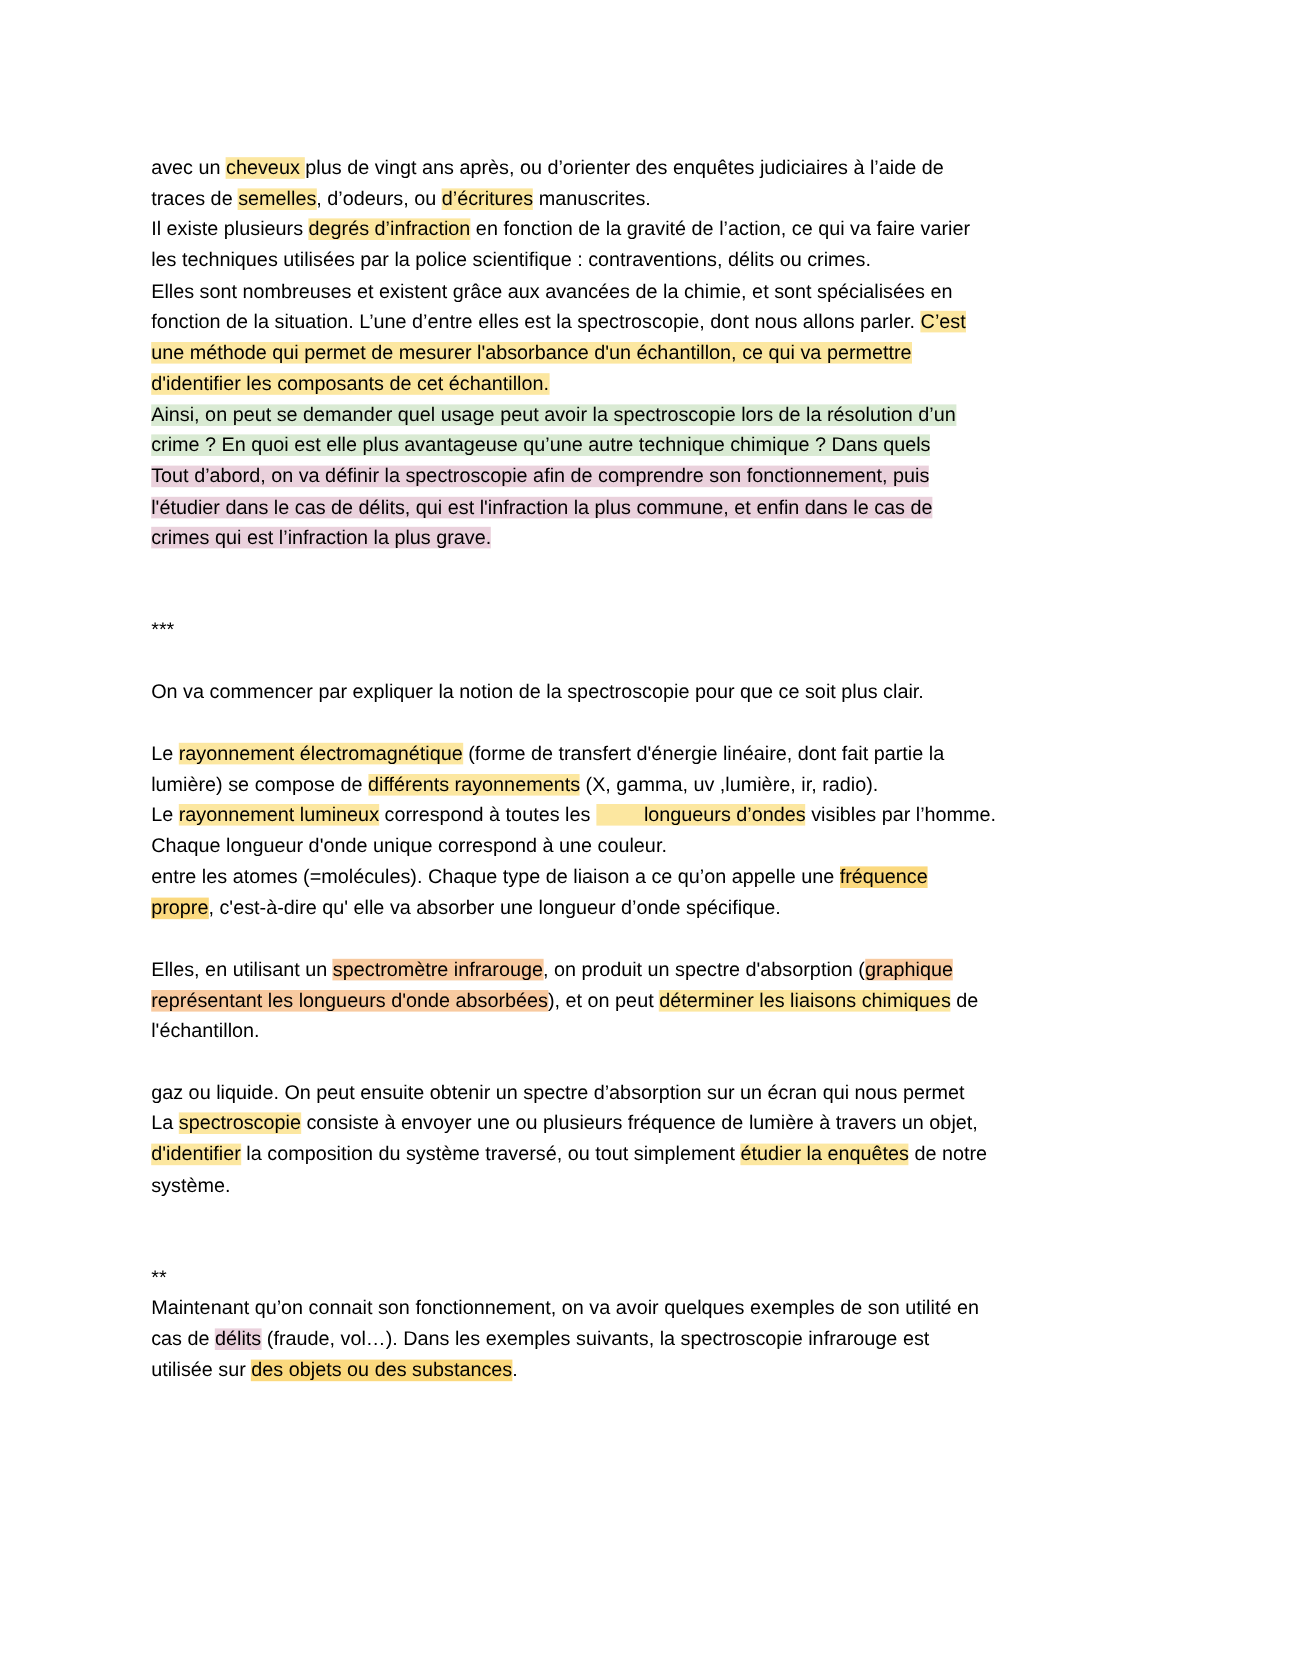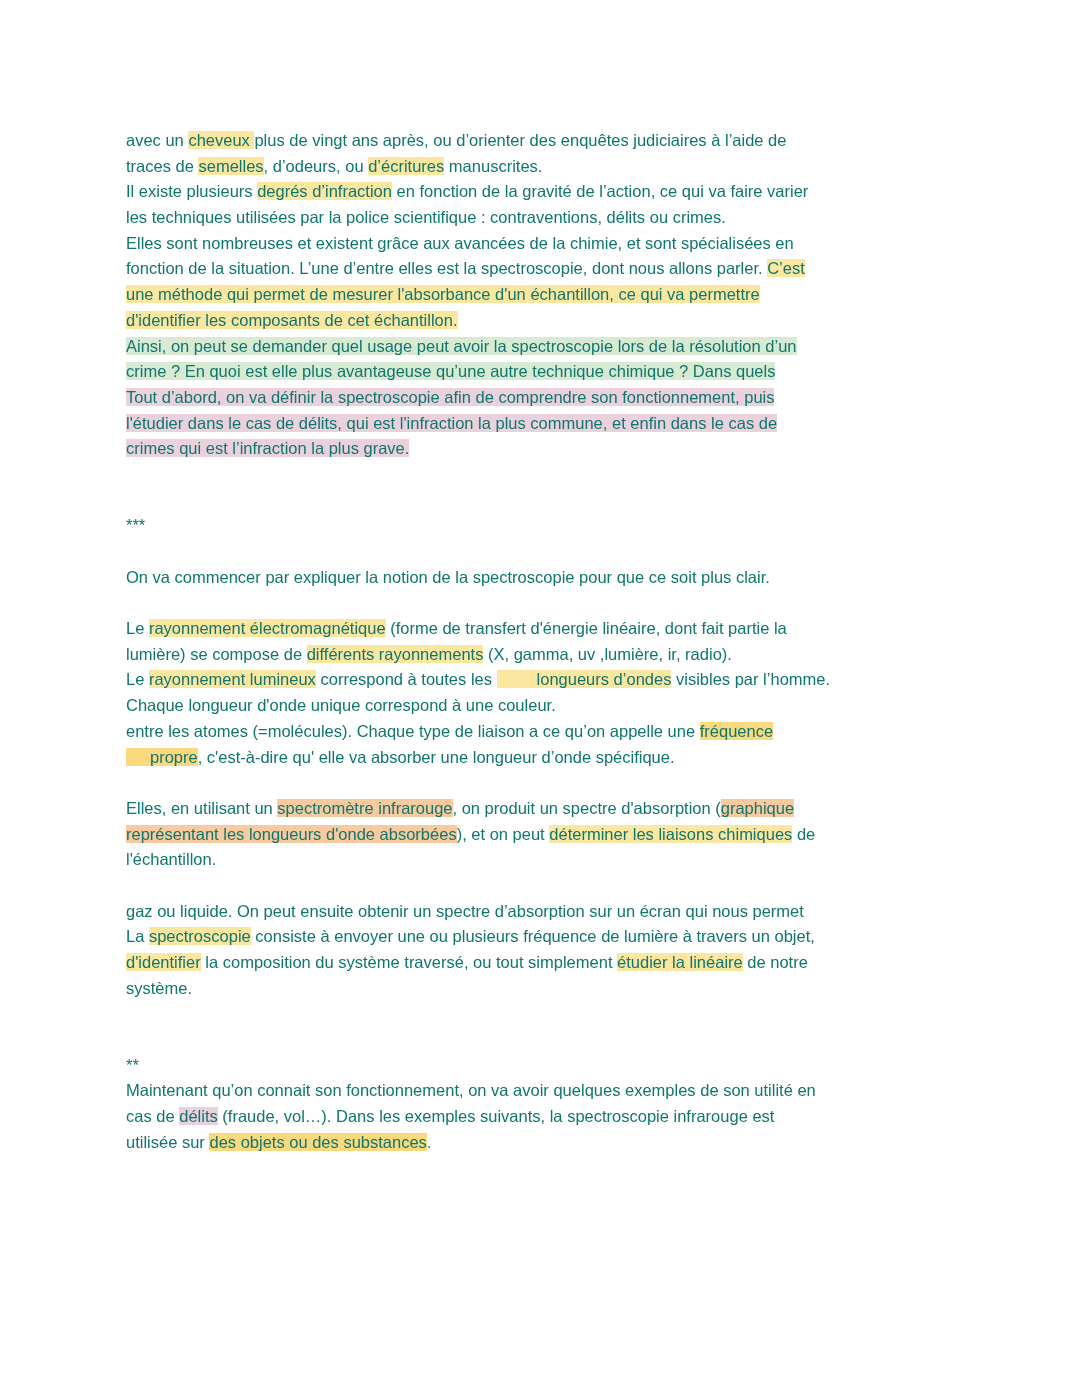--- a/index.html
+++ b/index.html
@@ -14,21 +14,21 @@
     width: 1080px;
     height: 1397px;
     background: #ffffff;
     overflow: hidden;
   }
   .doc {
     position: absolute;
     left: 126px;
     top: 128px;
     width: 836px;
-    color: #0f766e;
+    color: #000000;
     font-size: 16.5px;
     line-height: 25.7px;
   }
   .line {
     height: 25.7px;
     white-space: pre;
   }
   .line span {
     white-space: pre;
   }
@@ -55,29 +55,29 @@
       <div class="line"></div>
       <div class="line"><span>***</span></div>
       <div class="line"></div>
       <div class="line"><span>On va commencer par expliquer la notion de la spectroscopie pour que ce soit plus clair.</span></div>
       <div class="line"></div>
       <div class="line"><span>Le </span><span style="background-color: rgb(252, 231, 160);">rayonnement électromagnétique</span><span> (forme de transfert d'énergie linéaire, dont fait partie la</span></div>
       <div class="line"><span>lumière) se compose de </span><span style="background-color: rgb(252, 231, 160);">différents rayonnements</span><span> (X, gamma, uv ,lumière, ir, radio).</span></div>
       <div class="line"><span>Le </span><span style="background-color: rgb(252, 231, 160);">rayonnement lumineux</span><span> correspond à toutes les </span><span style="background-color: rgb(252, 231, 160); padding-left: 40px;">longueurs d’ondes</span><span> visibles par l’homme.</span></div>
       <div class="line"><span>Chaque longueur d'onde unique correspond à une couleur.</span></div>
       <div class="line"><span>entre les atomes (=molécules). Chaque type de liaison a ce qu’on appelle une </span><span style="background-color: rgb(251, 217, 126);">fréquence</span></div>
-      <div class="line"><span style="background-color: rgb(251, 217, 126); padding-left: 24px;">propre</span><span>, c'est-à-dire qu' elle va absorber une longueur d’onde spécifique.</span></div>
+      <div class="line"><span style="background-color: rgb(251, 217, 126);">propre</span><span>, c'est-à-dire qu' elle va absorber une longueur d’onde spécifique.</span></div>
       <div class="line"></div>
       <div class="line"><span>Elles, en utilisant un </span><span style="background-color: rgb(248, 202, 160);">spectromètre infrarouge</span><span>, on produit un spectre d'absorption (</span><span style="background-color: rgb(248, 202, 160);">graphique</span></div>
       <div class="line"><span style="background-color: rgb(248, 202, 160);">représentant les longueurs d'onde absorbées</span><span>), et on peut </span><span style="background-color: rgb(252, 231, 160);">déterminer les liaisons chimiques</span><span> de</span></div>
       <div class="line"><span>l'échantillon.</span></div>
       <div class="line"></div>
       <div class="line"><span>gaz ou liquide. On peut ensuite obtenir un spectre d’absorption sur un écran qui nous permet</span></div>
       <div class="line"><span>La </span><span style="background-color: rgb(252, 231, 160);">spectroscopie</span><span> consiste à envoyer une ou plusieurs fréquence de lumière à travers un objet,</span></div>
-      <div class="line"><span style="background-color: rgb(252, 231, 160);">d'identifier</span><span> la composition du système traversé, ou tout simplement </span><span style="background-color: rgb(252, 231, 160);">étudier la linéaire</span><span> de notre</span></div>
+      <div class="line"><span style="background-color: rgb(252, 231, 160);">d'identifier</span><span> la composition du système traversé, ou tout simplement </span><span style="background-color: rgb(252, 231, 160);">étudier la enquêtes</span><span> de notre</span></div>
       <div class="line"><span>système.</span></div>
       <div class="line"></div>
       <div class="line"></div>
       <div class="line"><span>**</span></div>
       <div class="line"><span>Maintenant qu’on connait son fonctionnement, on va avoir quelques exemples de son utilité en</span></div>
       <div class="line"><span>cas de </span><span style="background-color: rgb(234, 209, 220);">délits</span><span> (fraude, vol…). Dans les exemples suivants, la spectroscopie infrarouge est</span></div>
       <div class="line"><span>utilisée sur </span><span style="background-color: rgb(251, 217, 126);">des objets ou des substances</span><span>.</span></div>
     </div>
 </div>
 

